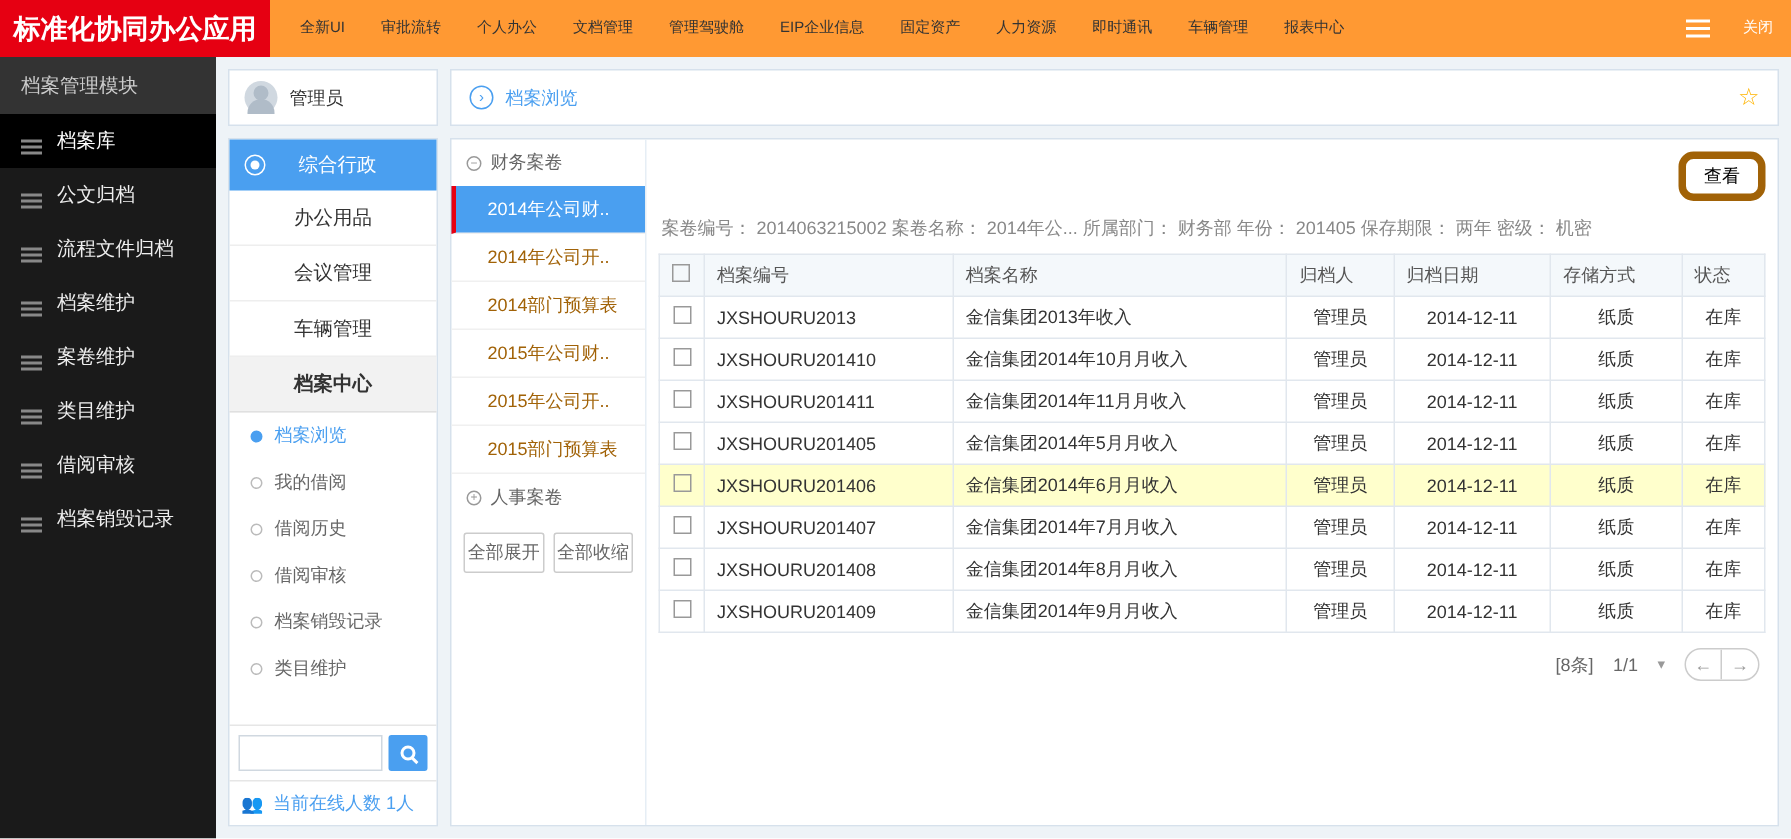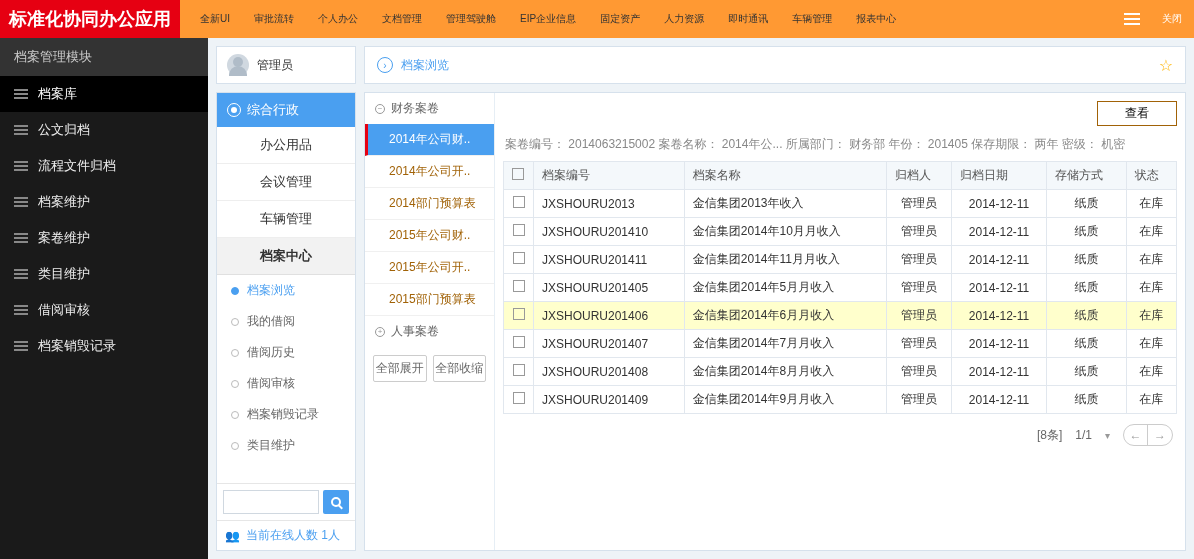--- a/index.html
+++ b/index.html
@@ -8,34 +8,34 @@
 .brand{width:180px;background:#e60012;color:#fff;font-size:18px;font-weight:bold;display:flex;align-items:center;justify-content:center}
 .topnav{flex:1;background:#ff9933;display:flex;align-items:center;padding-left:8px;position:relative}
 .topnav a{color:#333;text-decoration:none;padding:0 12px;font-size:10px;line-height:38px;cursor:pointer}
 .topnav-right{position:absolute;right:0;display:flex;align-items:center}
 .topnav-right a{color:#fff}
 .menu-icon{width:36px;height:38px;display:flex;align-items:center;justify-content:center;cursor:pointer}
 .menu-icon span{display:block;width:16px;height:2px;background:#fff;position:relative}
 .menu-icon span:before,.menu-icon span:after{content:"";position:absolute;width:16px;height:2px;background:#fff;left:0}
 .menu-icon span:before{top:-5px}.menu-icon span:after{top:5px}
 .main{display:flex;height:521px}
-.left-sidebar{width:208px;background:#1a1a1a;color:#aaa}
+.left-sidebar{width:144px;background:#1a1a1a;color:#aaa}
 .ls-header{background:#333;color:#ccc;padding:10px 14px;font-size:13px}
-.ls-item{display:flex;align-items:center;padding:9px 14px;cursor:pointer;font-size:13px;color:#eee}
+.ls-item{display:flex;align-items:flex-end;padding:9px 14px;cursor:pointer;font-size:13px;color:#eee}
 .ls-item.active{background:#000;color:#fff}
 .ls-item .bars{width:14px;height:10px;margin-right:10px;position:relative}
 .ls-item .bars:before{content:"";position:absolute;left:0;right:0;top:0;height:2px;background:#888;box-shadow:0 4px 0 #888,0 8px 0 #888}
 .content{flex:1;background:#eef3f7;padding:8px;display:flex;gap:8px;overflow:hidden}
 .panel{background:#fff;border:1px solid #d6e1ec}
 .col-user{width:140px;display:flex;flex-direction:column;gap:8px}
 .user-card{height:38px;display:flex;align-items:center;padding:0 10px;gap:8px}
 .avatar{width:22px;height:22px;border-radius:50%;background:#d0d8e0;position:relative}
 .avatar:before{content:"";position:absolute;width:10px;height:10px;border-radius:50%;background:#b0bcc8;top:3px;left:6px}
 .avatar:after{content:"";position:absolute;width:18px;height:10px;border-radius:10px 10px 0 0;background:#b0bcc8;top:12px;left:2px}
-.cat-active{background:#4a9ff0;color:#fff;padding:8px 10px;display:flex;align-items:center;gap:6px;font-size:13px}
+.cat-active{background:#4a9ff0;color:#fff;padding:8px 10px;display:flex;align-items:center;gap:22px;font-size:13px}
 .user-icon{width:14px;height:14px;border-radius:50%;border:1.5px solid #fff;position:relative}
 .user-icon:after{content:"";position:absolute;width:6px;height:6px;border-radius:50%;background:#fff;top:3px;left:3px}
 .cat-item{padding:9px 0;text-align:center;border-bottom:1px solid #eee;cursor:pointer;font-size:13px}
 .cat-header{background:#f2f2f2;padding:9px 0;text-align:center;font-size:13px;border-bottom:1px solid #e0e0e0;font-weight:bold}
 .sub-item{display:flex;align-items:center;padding:7px 14px;gap:8px;cursor:pointer;font-size:12px;color:#666}
 .sub-item.active{color:#4a9ff0}
 .sub-item .dot{width:8px;height:8px;border-radius:50%;border:1px solid #bbb}
 .sub-item.active .dot{border-color:#4a9ff0;background:#4a9ff0}
 .search-row{margin-top:auto;padding:6px;display:flex;gap:4px;border-top:1px solid #e6e6e6}
 .search-row input{flex:1;border:1px solid #d0d8e0;padding:4px;font-size:12px;min-width:0}
@@ -51,21 +51,21 @@
 .star{color:#ffb400;font-size:16px}
 .workarea{flex:1;display:flex;min-height:0}
 .tree-col{width:130px;border-right:1px solid #e6eef5;display:flex;flex-direction:column}
 .tree-group{padding:7px 10px;display:flex;align-items:center;gap:6px;color:#666;cursor:pointer}
 .tree-group .tg-icon{width:10px;height:10px;border:1.5px solid #999;border-radius:50%;display:flex;align-items:center;justify-content:center;font-size:8px;color:#999}
 .tree-leaf{padding:7px 0 7px 24px;cursor:pointer;color:#a16207;border-bottom:1px solid #f0f0f0}
 .tree-leaf.selected{background:#4a9ff0;color:#fff;border-left:3px solid #e60012;padding-left:21px}
 .tree-btns{padding:8px;display:flex;gap:6px}
 .tree-btns button{flex:1;border:1px solid #ccc;background:#fff;padding:4px 0;font-size:12px;cursor:pointer;border-radius:2px;color:#666}
 .table-col{flex:1;display:flex;flex-direction:column;padding:8px;min-width:0}
-.look-btn{align-self:flex-end;border:1px solid #a16207;background:#fff;padding:3px 27px;font-size:12px;cursor:pointer;margin-bottom:6px;border-radius:0}
+.look-btn{align-self:flex-end;border:5px solid #a16207;background:#fff;padding:3px 12px;font-size:12px;cursor:pointer;margin-bottom:6px;border-radius:10px}
 .meta{color:#888;font-size:12px;padding:4px 2px 8px;white-space:nowrap;overflow:hidden}
 table{width:100%;border-collapse:collapse}
 th,td{border:1px solid #e1e7ee;padding:5px 8px;font-size:12px;text-align:left;white-space:nowrap}
 th{background:#f4f8fb;color:#555;font-weight:normal;text-align:left}
 td.center{text-align:center}
 .chk{width:12px;height:12px;border:1px solid #999;display:inline-block}
 tr.hl td{background:#ffffcc}
 .pager{display:flex;justify-content:flex-end;align-items:center;gap:13px;padding:10px 4px;color:#666}
 .pager-nav{display:flex;border:1px solid #ccc;border-radius:12px;overflow:hidden}
 .pager-nav span{width:24px;height:20px;display:flex;align-items:center;justify-content:center;cursor:pointer;color:#999}

